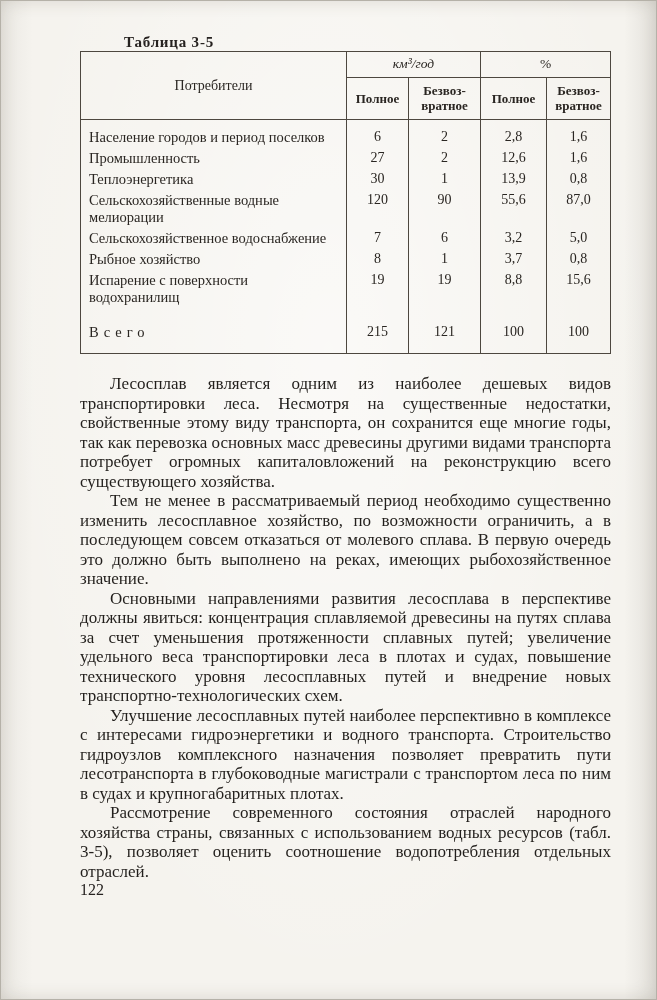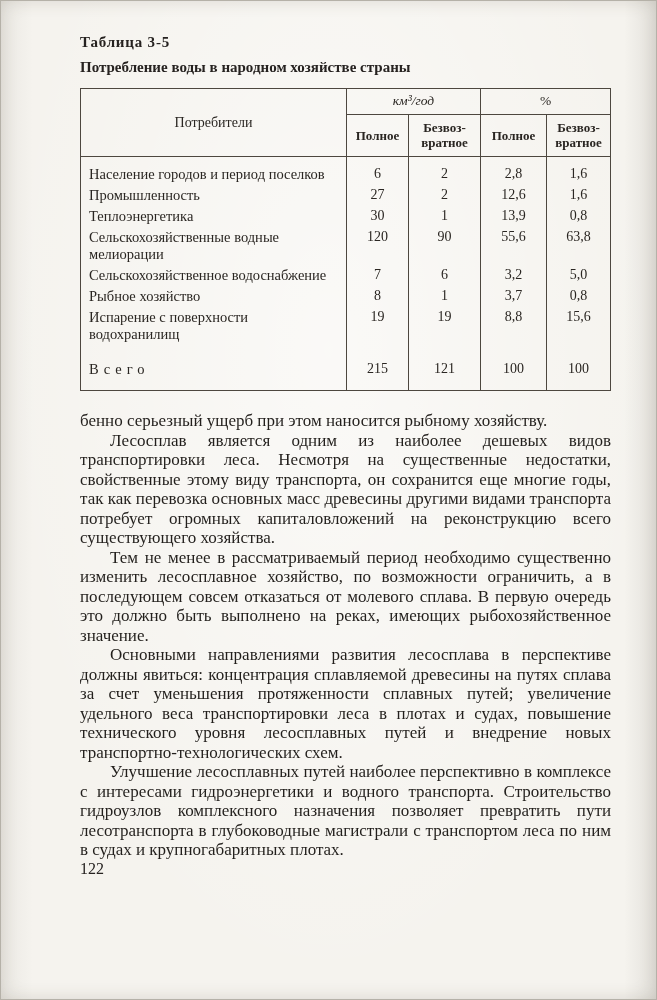--- a/index.html
+++ b/index.html
@@ -16,20 +16,21 @@
     box-shadow: inset 0 0 0 1px #b5b1a8, inset 0 0 18px rgba(70,60,45,.18);
     font-family: "Liberation Serif", "DejaVu Serif", serif;
     color: #262220;
     padding: 34px 46px 0 80px;
     overflow: hidden;
   }
   .table-label {
     font-weight: bold;
     font-size: 15px;
     letter-spacing: 0.8px;
+    margin-left: 44px;
   }
   .table-title {
     font-weight: bold;
     font-size: 15px;
     margin: 8px 0 12px;
   }
   table {
     width: 100%;
     border-collapse: collapse;
     border: 1px solid #4d473f;
@@ -96,21 +97,20 @@
     font-size: 16px;
   }
 </style>
 </head>
 <body>
 
 <div class="page">
 
   <div class="table-block">
     <div class="table-label">Таблица 3-5</div>
-    <div class="table-title">Потребление воды в народном хозяйстве страны</div>
 
     <table>
       <colgroup>
         <col class="c-name">
           <col class="c-n1">
           <col class="c-n2">
           <col class="c-n3">
           <col class="c-n4">
       </colgroup>
       <thead>
@@ -148,21 +148,21 @@
           <td class="num">30</td>
           <td class="num">1</td>
           <td class="num">13,9</td>
           <td class="num">0,8</td>
         </tr>
         <tr>
           <td class="name">Сельскохозяйственные водные мелиорации</td>
           <td class="num">120</td>
           <td class="num">90</td>
           <td class="num">55,6</td>
-          <td class="num">63,8</td>
+          <td class="num">87,0</td>
         </tr>
         <tr>
           <td class="name">Сельскохозяйственное водоснабжение</td>
           <td class="num">7</td>
           <td class="num">6</td>
           <td class="num">3,2</td>
           <td class="num">5,0</td>
         </tr>
         <tr>
           <td class="name">Рыбное хозяйство</td>
@@ -190,22 +190,22 @@
           <td class="num">215</td>
           <td class="num">121</td>
           <td class="num">100</td>
           <td class="num">100</td>
         </tr>
       </tbody>
     </table>
   </div>
 
   <div class="body-text">
-    <p class="no-indent">бенно серьезный ущерб при этом наносится рыбному хозяйству.</p>
     <p>Лесосплав является одним из наиболее дешевых видов транспортировки леса. Несмотря на существенные недостатки, свойственные этому виду транспорта, он сохранится еще многие годы, так как перевозка основных масс древесины другими видами транспорта потребует огромных капиталовложений на реконструкцию всего существующего хозяйства.</p>
     <p>Тем не менее в рассматриваемый период необходимо существенно изменить лесосплавное хозяйство, по возможности ограничить, а в последующем совсем отказаться от молевого сплава. В первую очередь это должно быть выполнено на реках, имеющих рыбохозяйственное значение.</p>
     <p>Основными направлениями развития лесосплава в перспективе должны явиться: концентрация сплавляемой древесины на путях сплава за счет уменьшения протяженности сплавных путей; увеличение удельного веса транспортировки леса в плотах и судах, повышение технического уровня лесосплавных путей и внедрение новых транспортно-технологических схем.</p>
     <p>Улучшение лесосплавных путей наиболее перспективно в комплексе с интересами гидроэнергетики и водного транспорта. Строительство гидроузлов комплексного назначения позволяет превратить пути лесотранспорта в глубоководные магистрали с транспортом леса по ним в судах и крупногабаритных плотах.</p>
+    <p>Рассмотрение современного состояния отраслей народного хозяйства страны, связанных с использованием водных ресурсов (табл. 3-5), позволяет оценить соотношение водопотребления отдельных отраслей.</p>
   </div>
 
   <div class="page-number">122</div>
 
 </div>
 
 </body></html>

